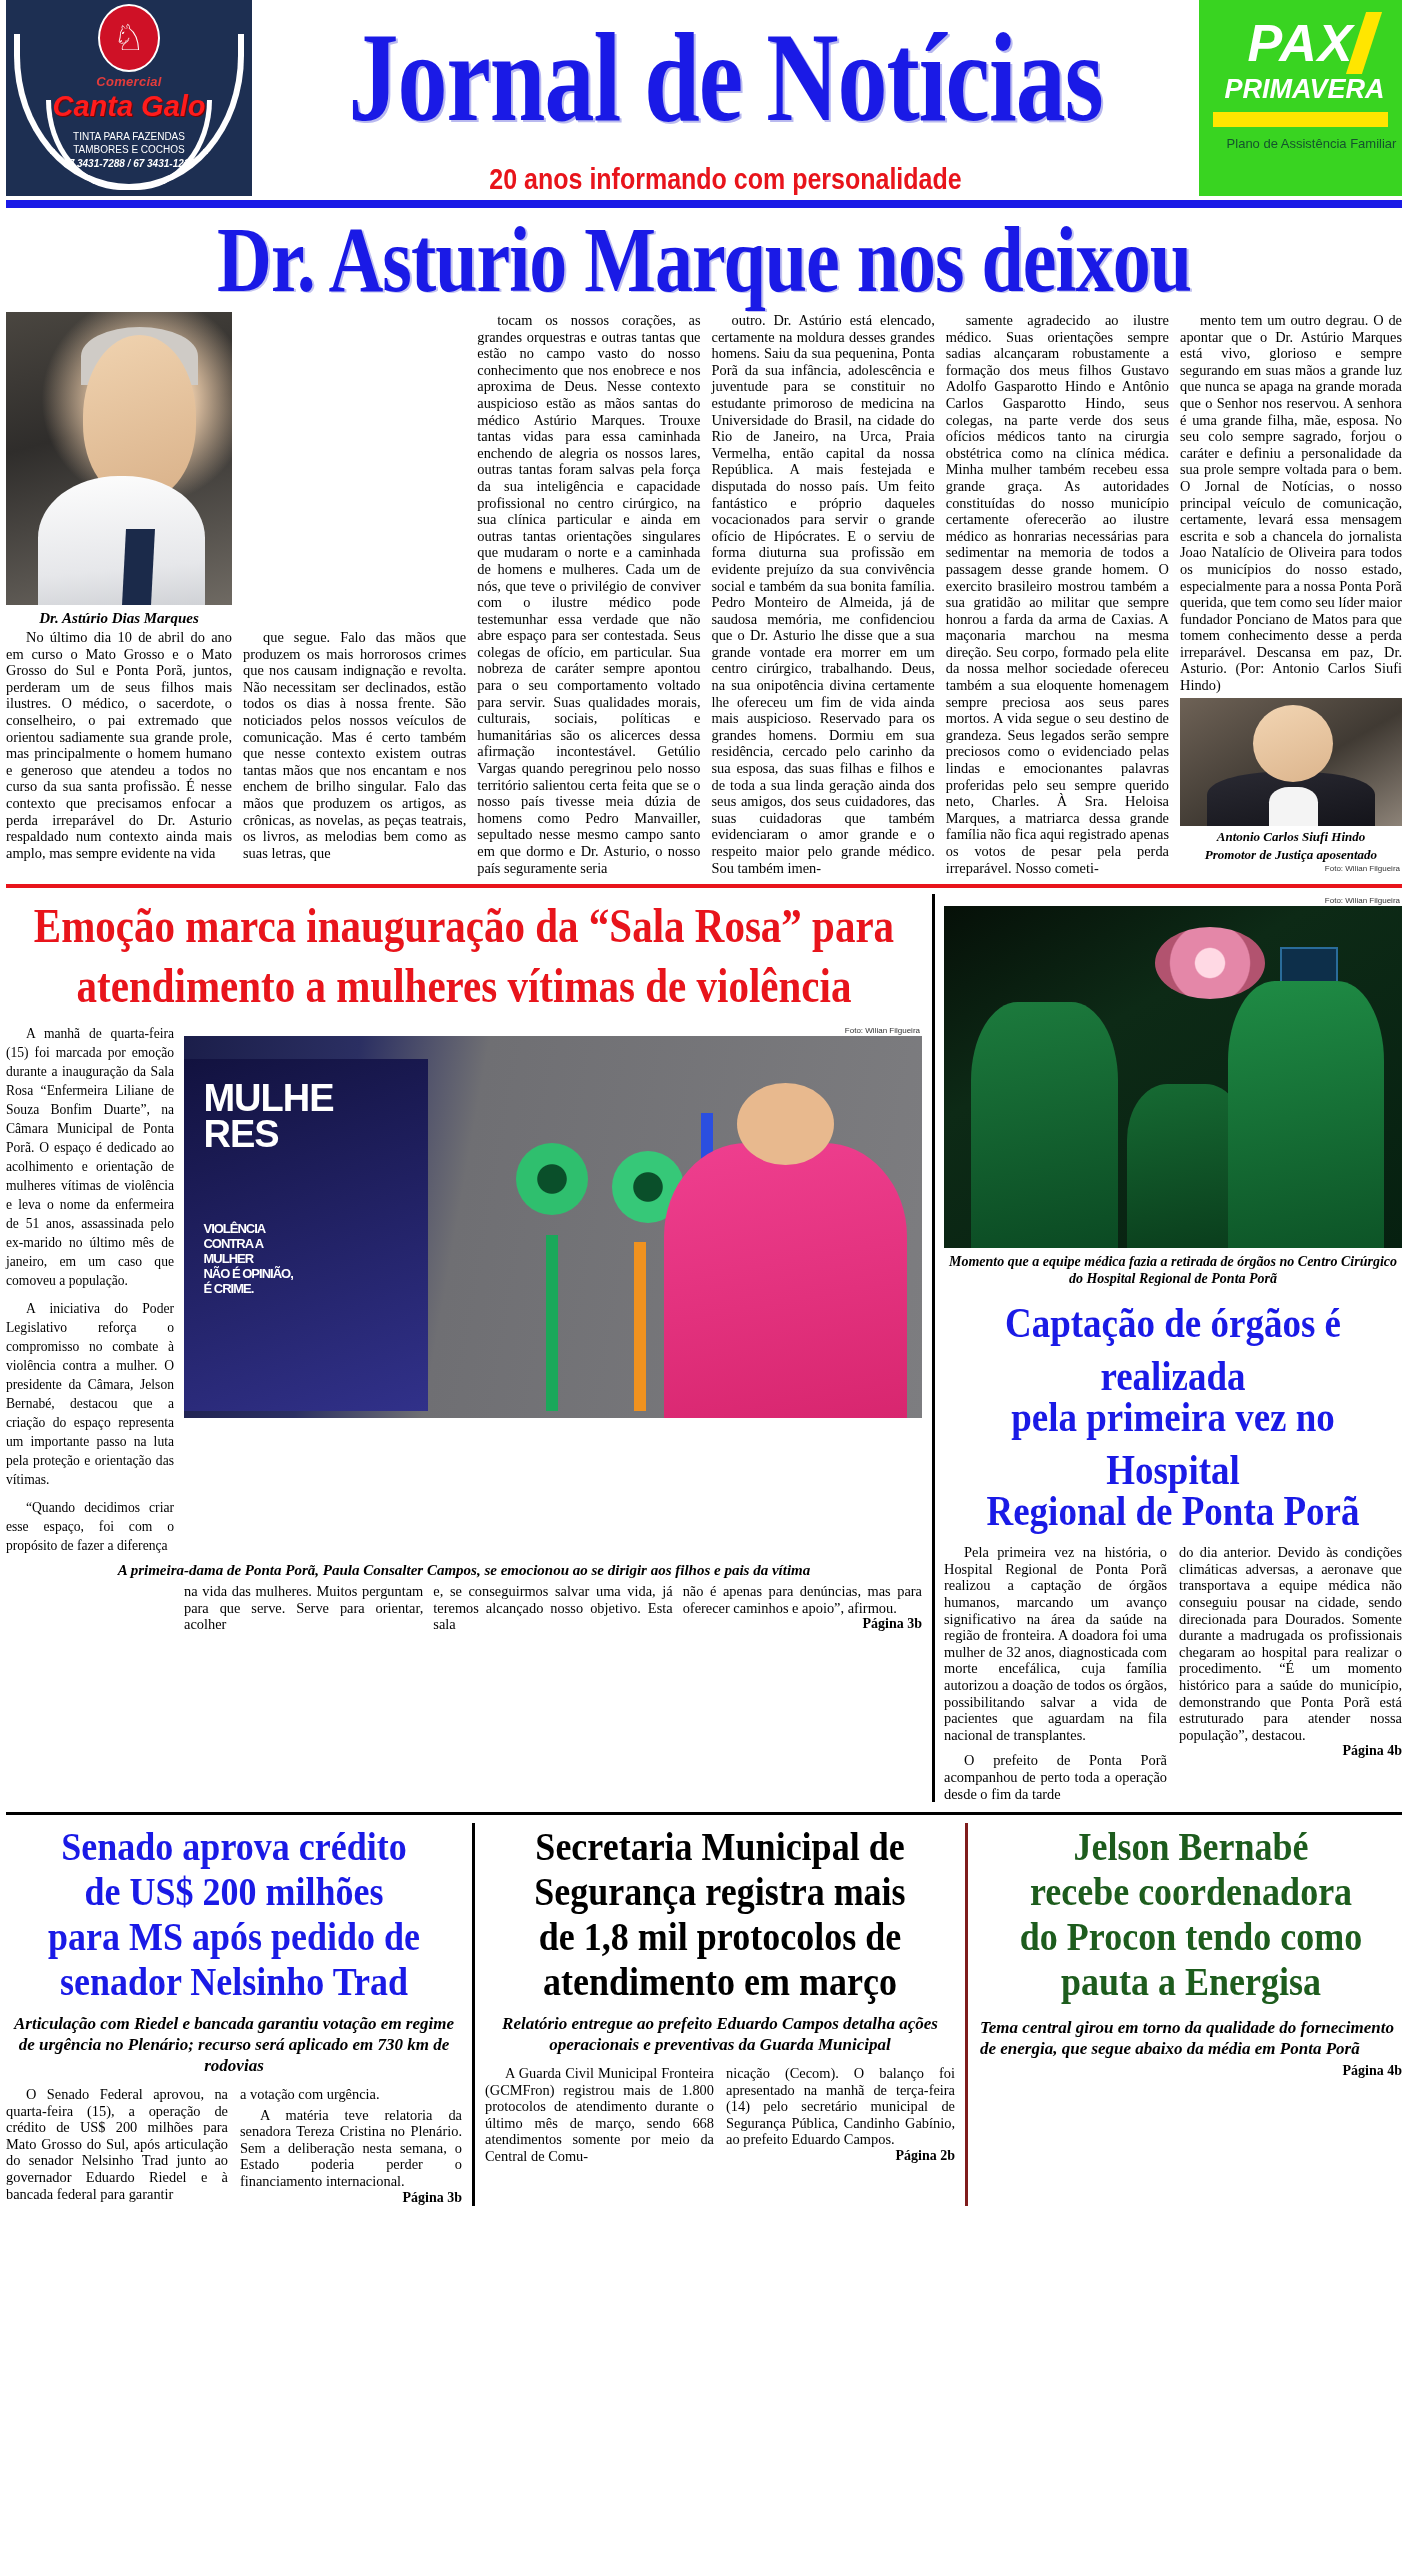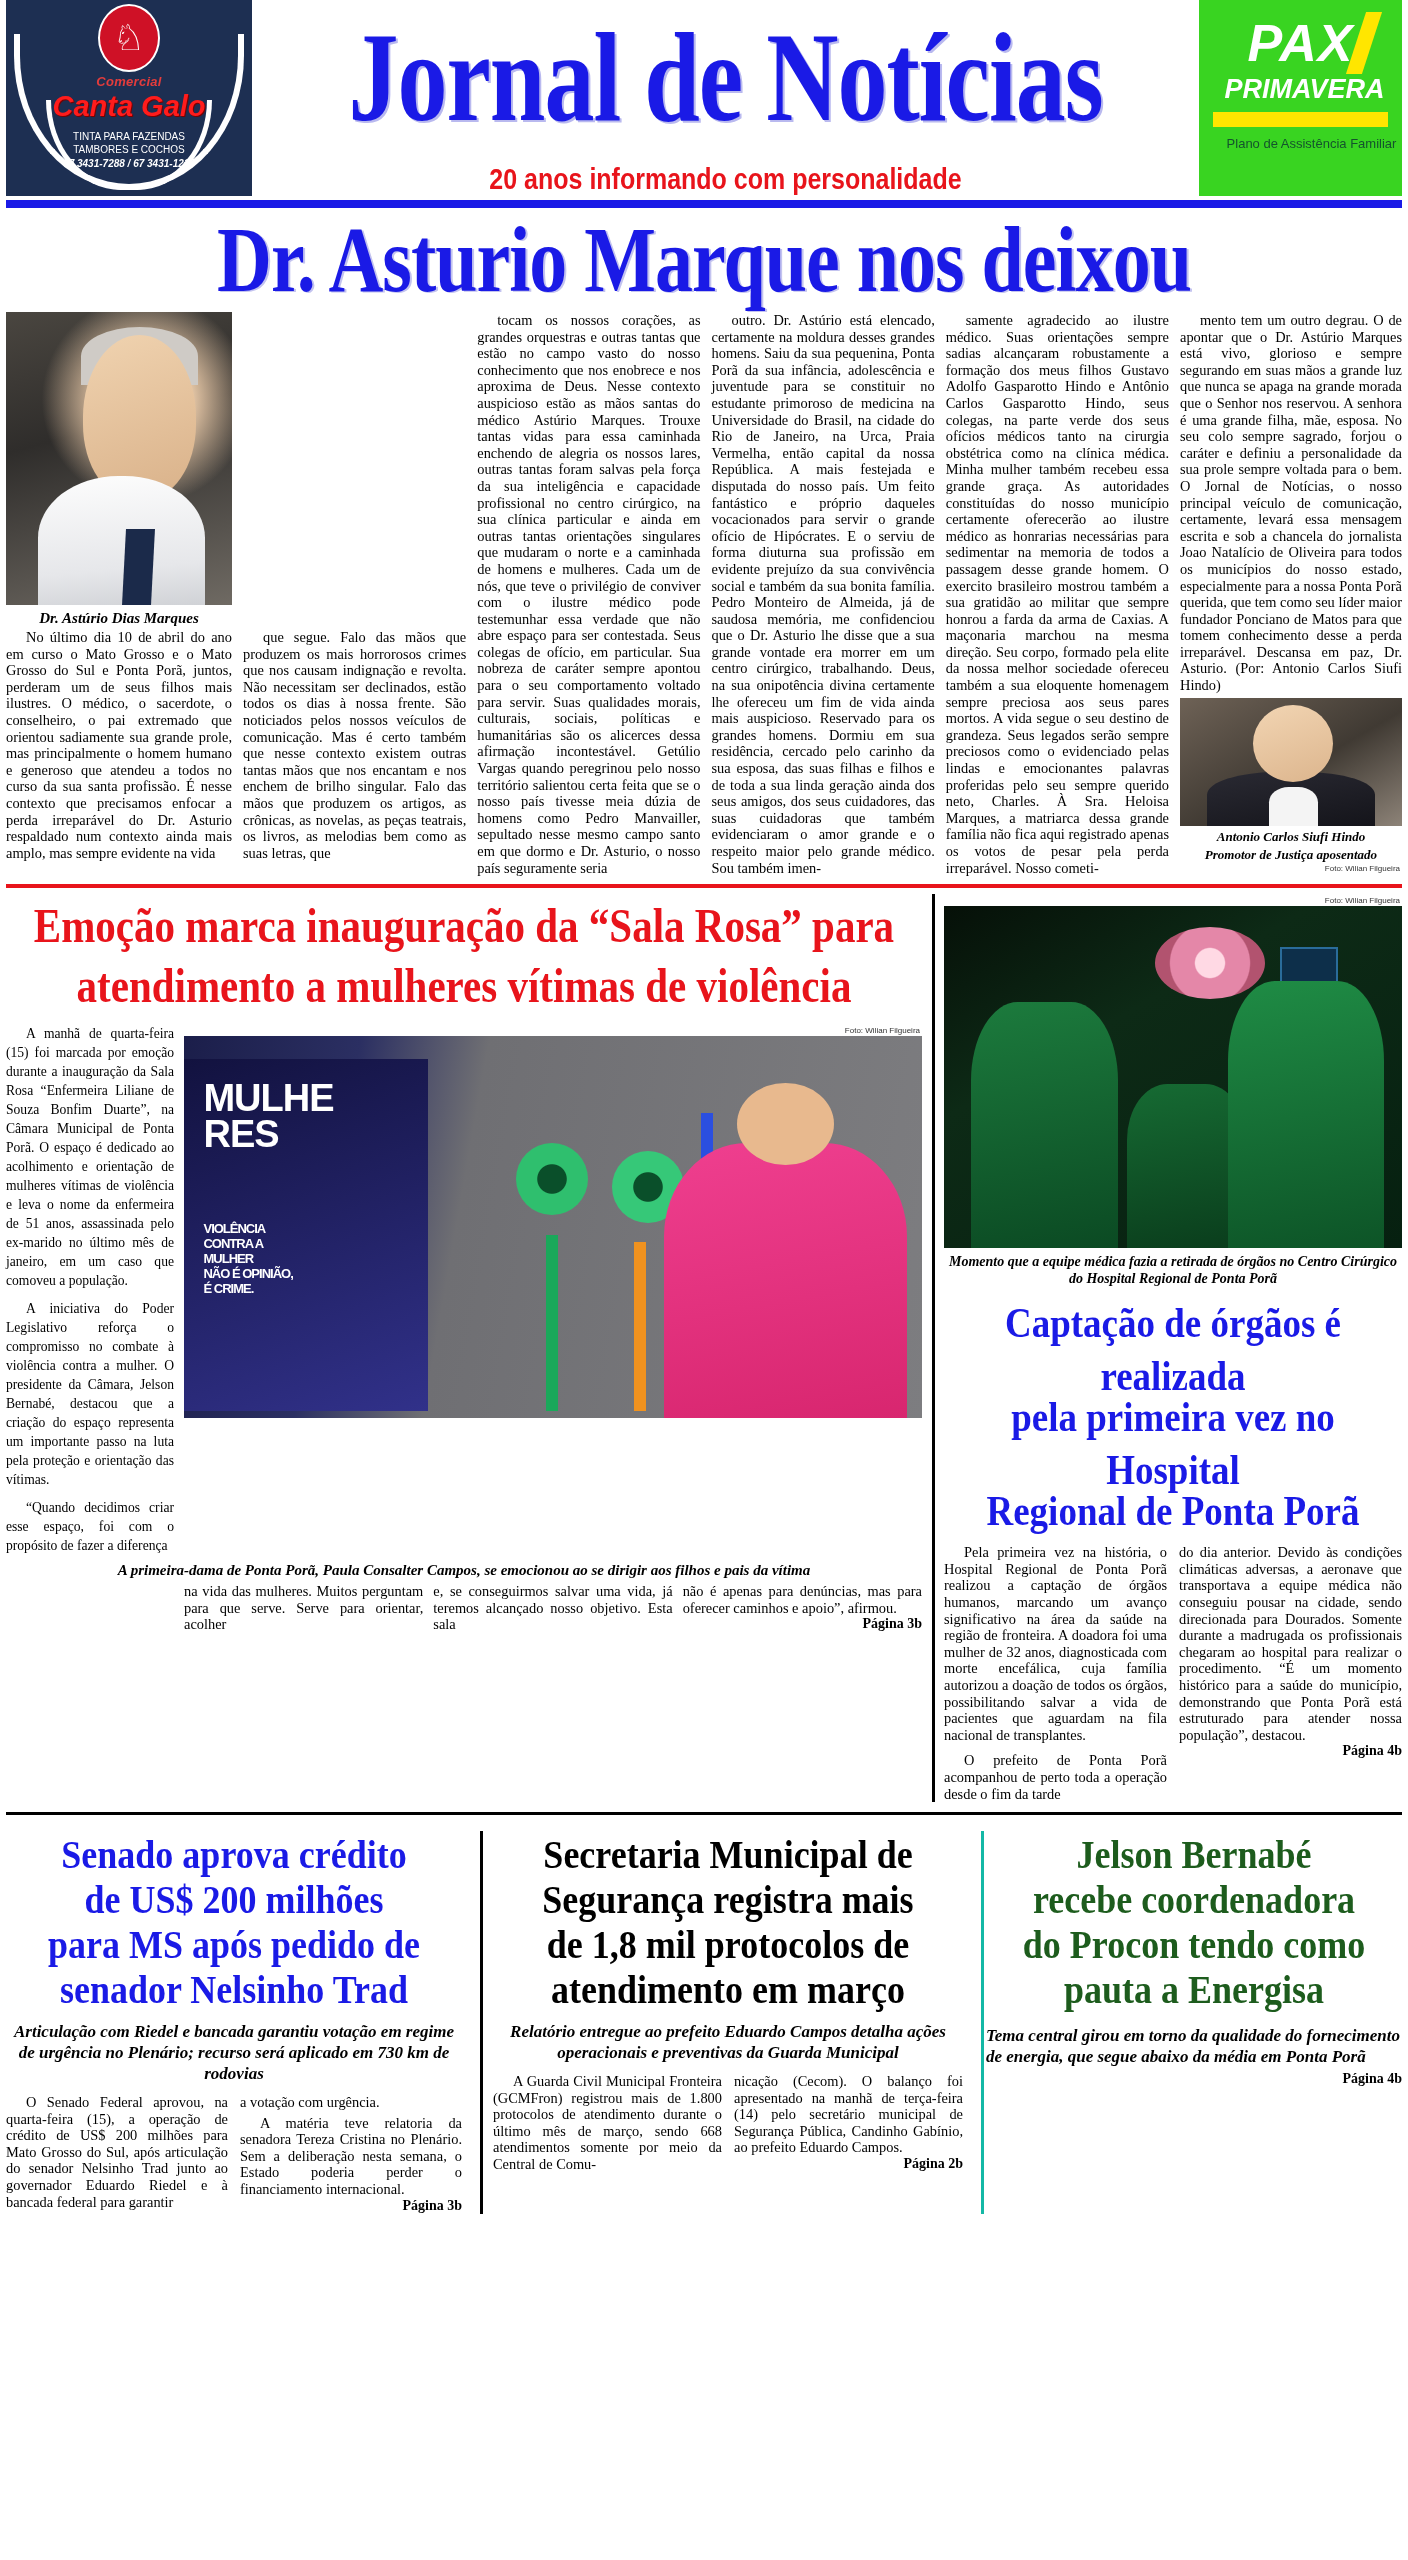--- a/index.html
+++ b/index.html
@@ -221,24 +221,24 @@
     background:#0d2f4a;border:2px solid #2a6c9a;}
 
   .blue-head{
     color:#1a1ae6;font-family:"Liberation Serif",serif;font-weight:bold;
     text-align:center;font-size:37px;line-height:47px;
     transform:scaleY(1.12);transform-origin:top center;
   }
 
   
   .rule-black{height:3px;background:#000;margin:10px 0 0 0;}
-  .bottom{display:flex;gap:18px;margin-top:16px;}
+  .bottom{display:flex;gap:10px;margin-top:8px;}
   .b1{flex:0 0 456px;}
   .b2{flex:0 0 470px;border-left:3px solid #000;padding-left:10px;}
-  .b3{flex:1;border-left:3px solid #14b8a6;padding-left:2px;}
+  .b3{flex:1;border-left:3px solid #7f1d1d;padding-left:12px;}
 
   .b-blue{color:#1a1ae6;font-weight:bold;text-align:center;font-size:36px;line-height:45px;
     transform:scaleY(1.1);transform-origin:top center;}
   .b-black{color:#000;font-weight:bold;text-align:center;font-size:36px;line-height:45px;
     transform:scaleY(1.1);transform-origin:top center;}
   .b-green{color:#1d5c1d;font-weight:bold;text-align:center;font-size:36px;line-height:45px;
     transform:scaleY(1.1);transform-origin:top center;}
   .b-sub{font-style:italic;font-weight:bold;text-align:center;font-size:17px;line-height:21px;
     margin-top:10px;}
   .b-sub.left{text-align:left;}

